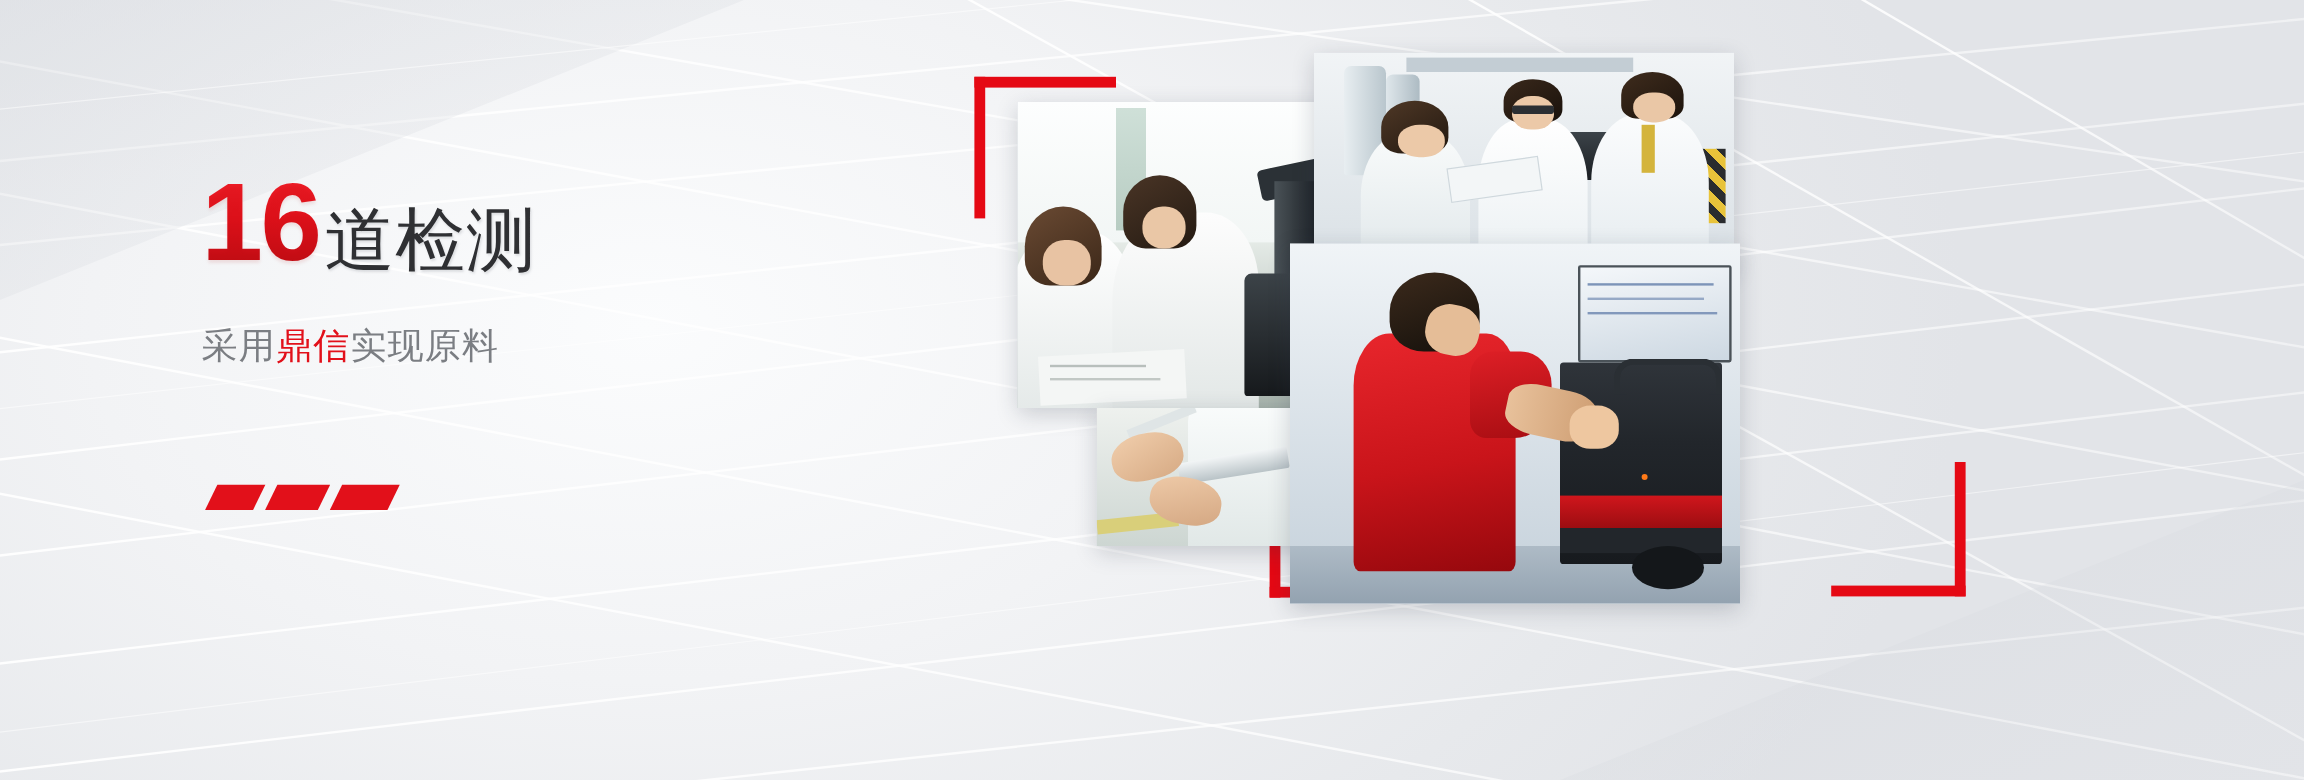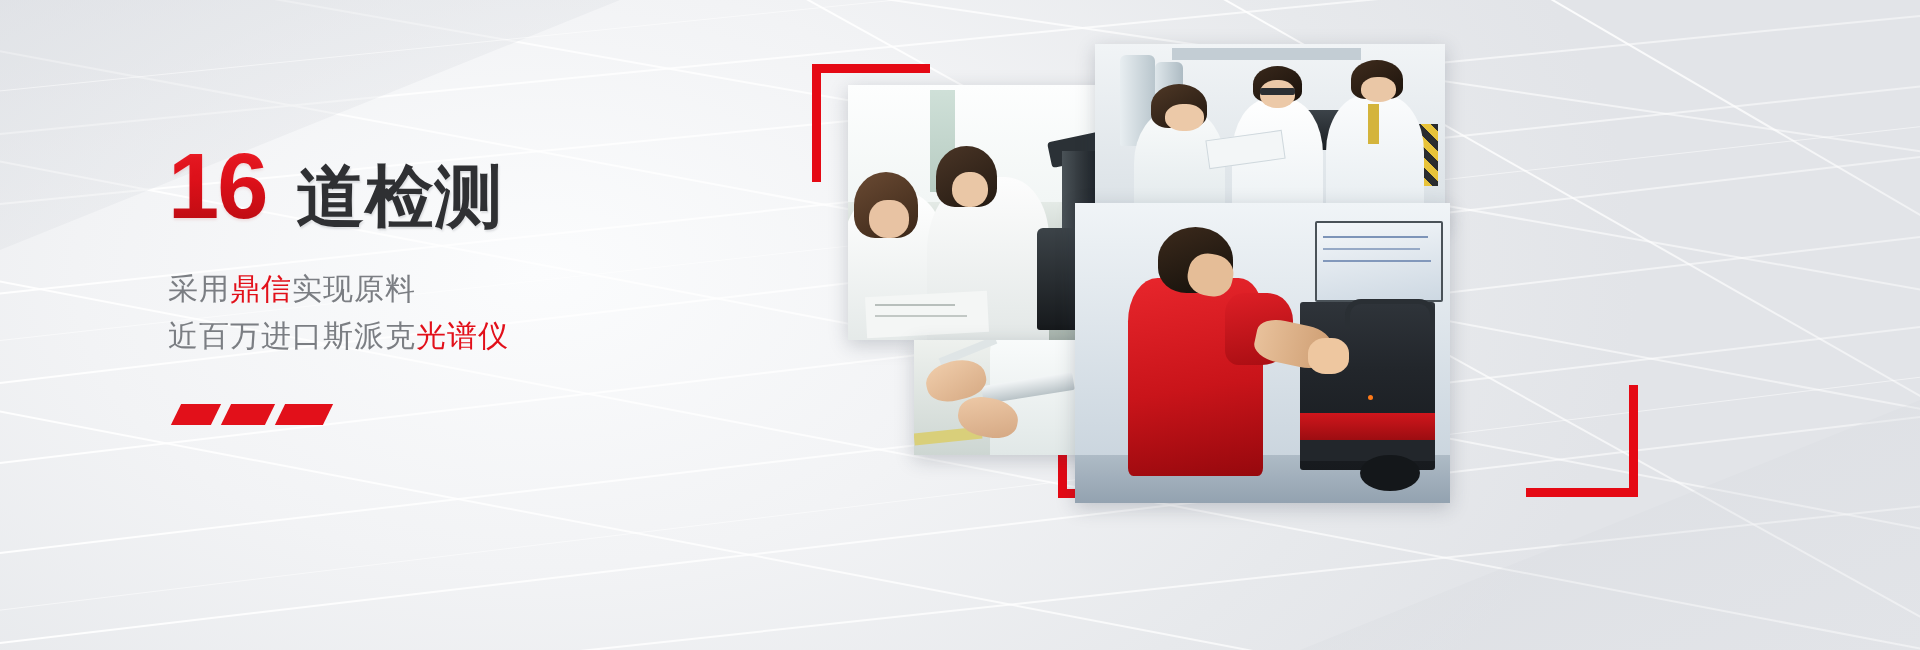--- a/index.html
+++ b/index.html
@@ -27,24 +27,23 @@
   .headline { display:flex; align-items:flex-end; white-space:nowrap; line-height:1; }
   .hl-num {
     font-size:92px; font-weight:bold; letter-spacing:-2px;
     background:linear-gradient(180deg,#f0202a 0%,#e1121c 45%,#b90d14 100%);
     -webkit-background-clip:text; background-clip:text;
     -webkit-text-fill-color:transparent; color:#e1121c;
     text-shadow:0 2px 3px rgba(180,0,0,0.10);
     padding-right:4px;
   }
   .hl-main {
-    font-size:68px; font-weight:bold; color:#2f3033;
+    font-size:58px; font-weight:normal; color:#2f3033;
     letter-spacing:1px; position:relative; top:-2px;
     text-shadow:1px 2px 2px rgba(90,95,105,0.18);
-    margin-left:26px;
   }
   .hl-sub {
     font-size:38px; color:#46484c; font-weight:normal;
     letter-spacing:2px; padding-left:12px; position:relative; top:-6px;
   }
 
   .body-lines { margin-top:34px; }
   .body-line {
     font-size:30px; color:#7b7e83; letter-spacing:1px;
     line-height:1.55; white-space:nowrap;
@@ -218,23 +217,20 @@
 
     <div class="headline">
       <span class="hl-num">16</span>
       <span class="hl-main">道检测</span>
     </div>
 
     <div class="body-lines">
       <div class="body-line">
         <span>采用</span><span class="hl-red">鼎信</span><span>实现原料</span>
       </div>
-      <div class="body-line">
-        <span>近百万进口斯派克</span><span class="hl-red">光谱仪</span><span></span>
-      </div>
     </div>
   </div>
 
   <div class="slashes">
     <span class="slash s1"></span>
     <span class="slash s2"></span>
     <span class="slash s3"></span>
   </div>
 
   <div class="collage">

